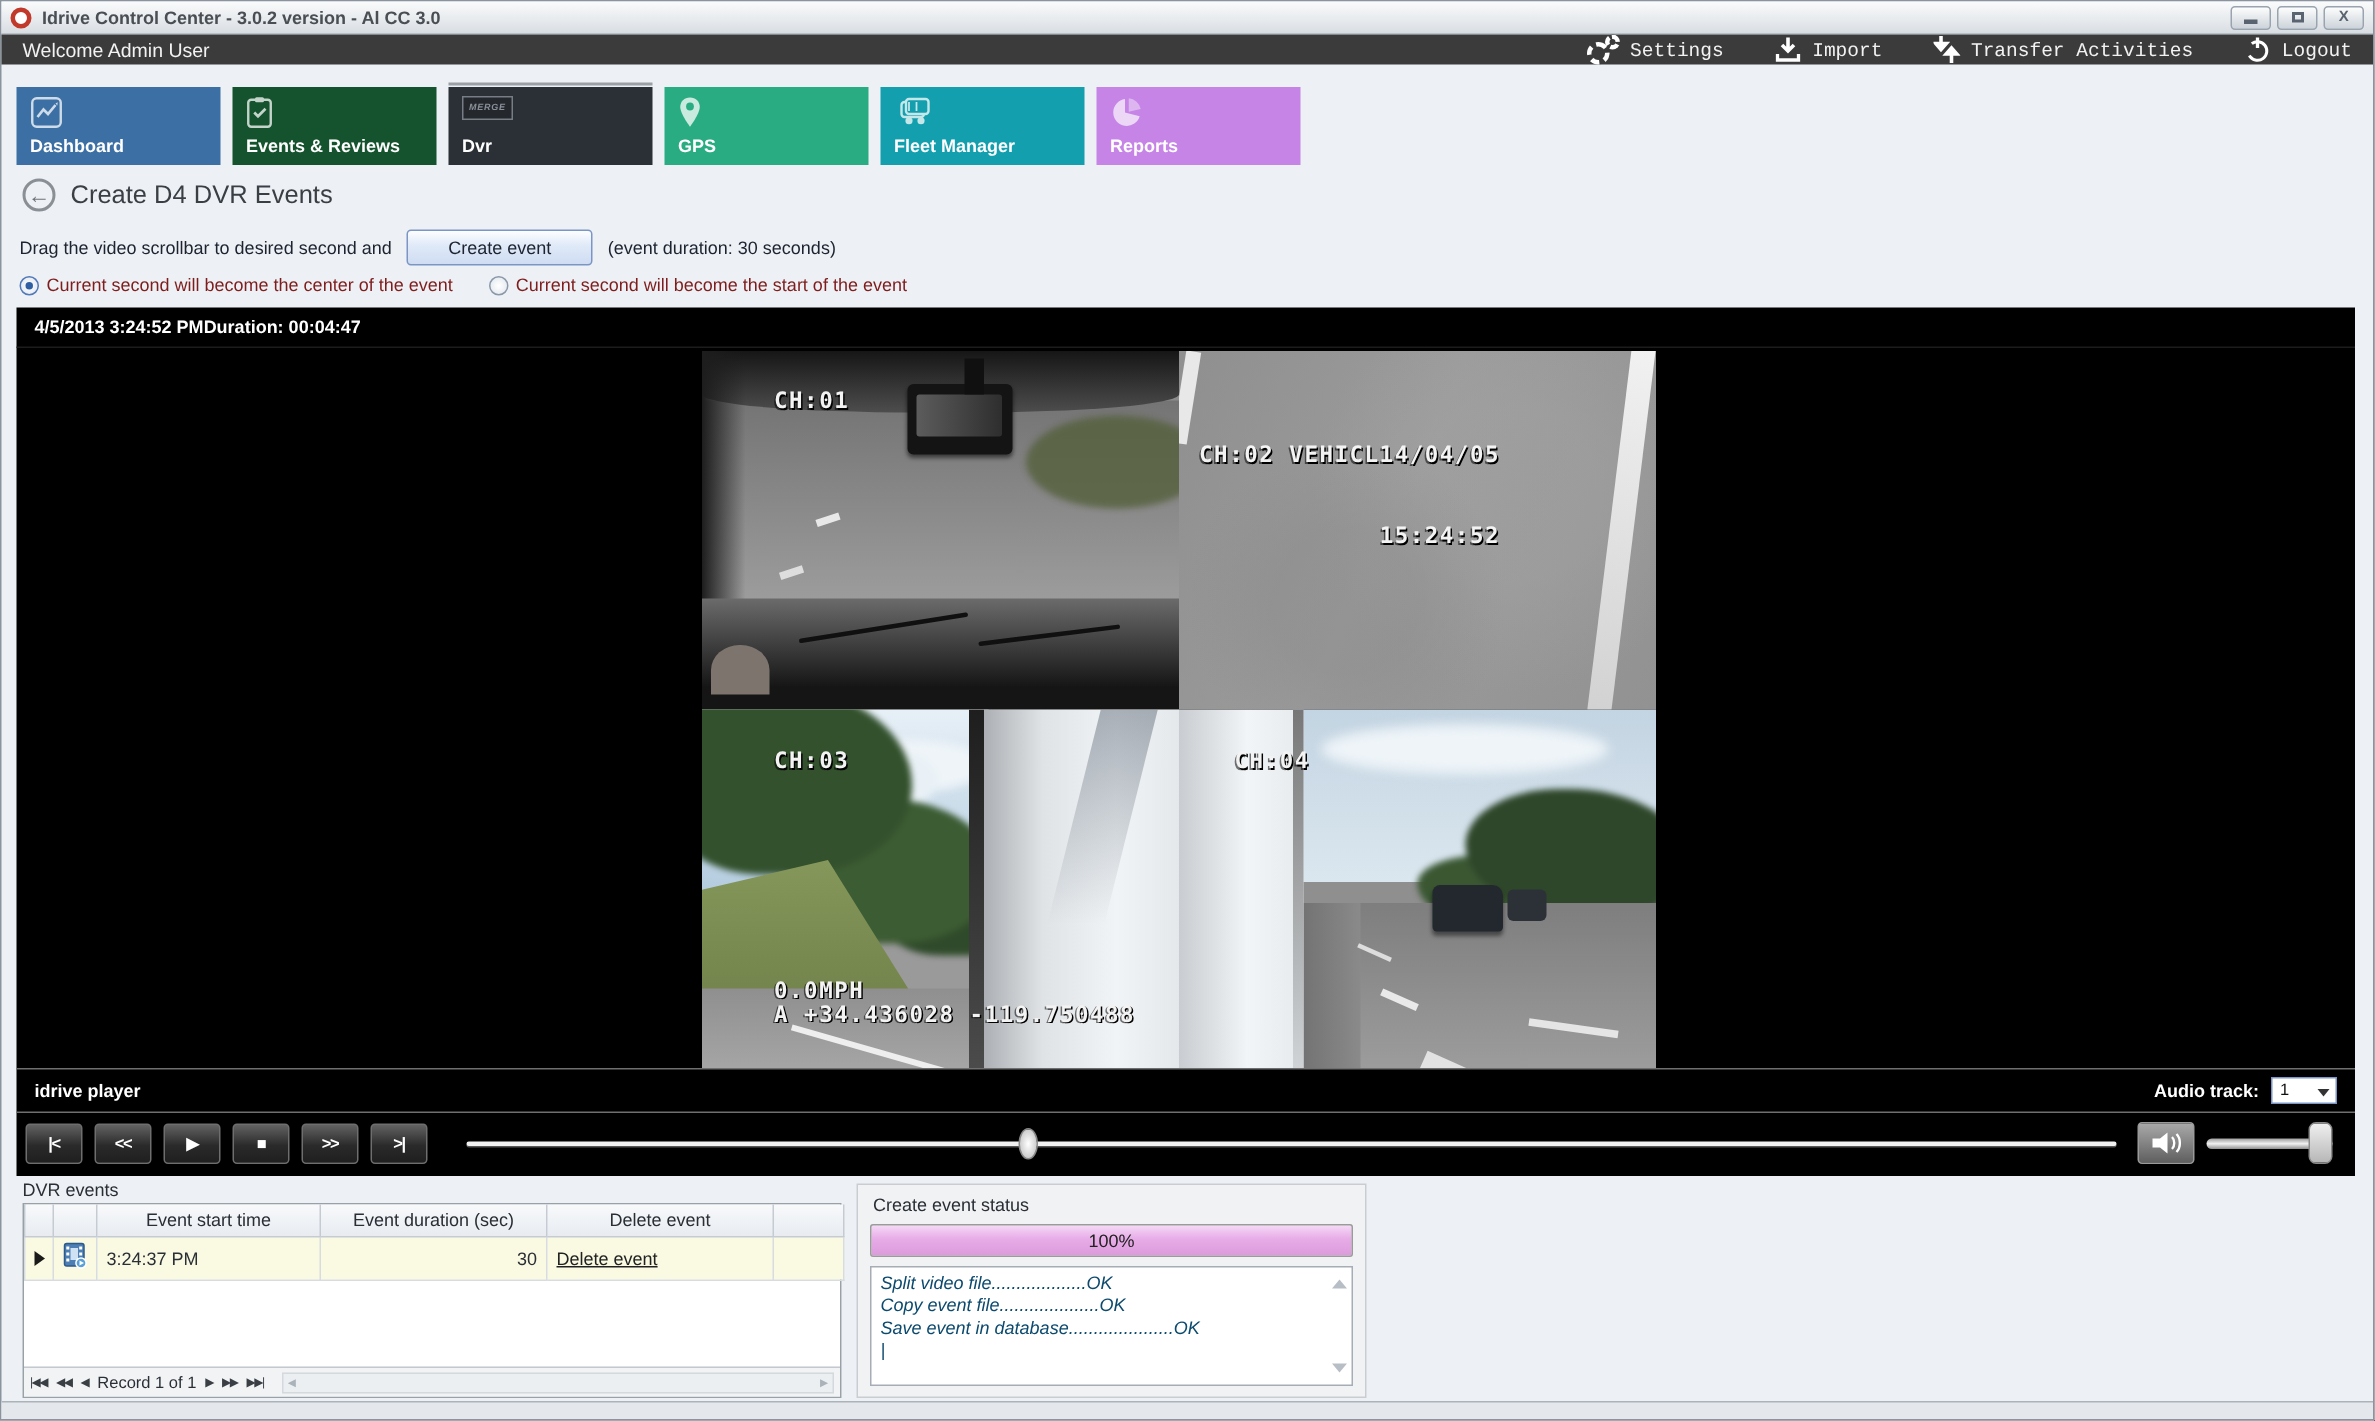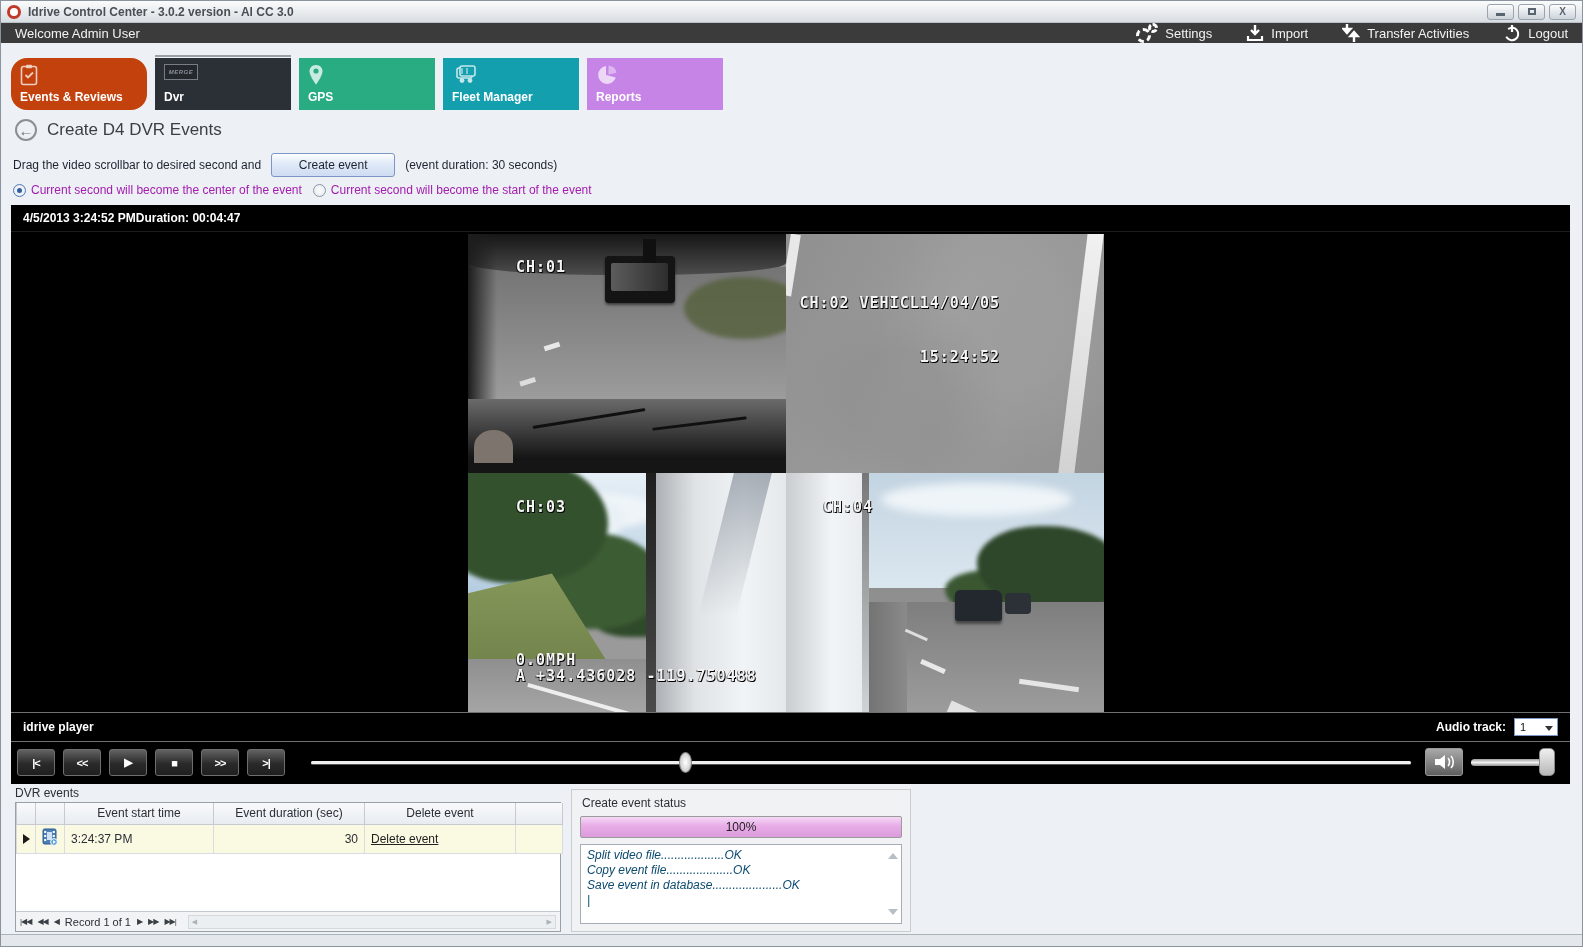--- a/index.html
+++ b/index.html
@@ -21,21 +21,21 @@
     justify-content:center; cursor:default; }
   .glyph-min { width:9px; height:3px; background:#5a6470; margin-top:6px; }
   .glyph-max { width:8px; height:7px; border:2px solid #5a6470; }
   .glyph-close { font-size:10px; font-weight:bold; color:#5a6470; line-height:1; }
 
   
   .menubar { position:absolute; top:22px; left:0; right:0; height:20px; background:#3b3b3b;
     display:flex; align-items:center; color:#f2f2f2; font-size:13px; padding:0 14px; }
   .welcome { flex:1; }
   .menu-items { display:flex; gap:34px; align-items:center; }
-  .menu-item { display:flex; gap:7px; align-items:center; cursor:pointer; }
+  .menu-item { display:flex; gap:7px; align-items:center; cursor:pointer;font-family:Liberation Mono, monospace; }
   .gear-wrap { position:relative; width:22px; height:20px; }
   .gear { position:absolute; border:3px dashed #fff; border-radius:50%; background:#3b3b3b; }
   .gear.big { width:15px; height:15px; left:0; bottom:0; }
   .gear.small { width:10px; height:10px; right:0; top:0; }
 
   
   .tabs { position:absolute; top:57px; left:10px; display:flex; gap:8px; }
   .tab { width:136px; height:52px; color:#fff; position:relative; padding:6px 9px; cursor:pointer; }
   .tab .tab-label { position:absolute; left:9px; bottom:6px; font-size:12px; font-weight:bold; }
   .tab svg { opacity:.75; }
@@ -48,22 +48,22 @@
   .page-header { position:absolute; top:118px; left:14px; display:flex; align-items:center; gap:10px; }
   .back-circle { width:22px; height:22px; border:2px solid #8a8f95; border-radius:50%; color:#6e747b;
     display:flex; align-items:center; justify-content:center; font-size:15px; cursor:pointer; }
   .page-title { font-size:17px; color:#3a3f45; }
 
   .instruction-row { position:absolute; top:152px; left:12px; display:flex; align-items:center;
     gap:10px; font-size:12px; color:#1d2430; }
   .create-event-btn { width:124px; height:24px; border:1px solid #7b96c4; border-radius:3px;
     background:linear-gradient(#fdfeff,#dfe9f8 45%,#cfdcf2); font-size:12px; color:#1d2430;
     cursor:pointer; font-family:"Liberation Sans",sans-serif; }
-  .radio-row { position:absolute; top:182px; left:12px; display:flex; gap:11px; align-items:center;
-    font-size:12px; color:#a21caf;text-align:center; }
+  .radio-row { position:absolute; top:182px; left:12px; display:flex; gap:24px; align-items:center;
+    font-size:12px; color:#7f1d1d;text-align:center; }
   .radio { display:flex; gap:5px; align-items:center; cursor:pointer; }
   .rb { width:13px; height:13px; border-radius:50%; border:1px solid #8b98a8;
     background:radial-gradient(#fff,#dfe5ec); position:relative; }
   .rb.checked { border-color:#4f79b8; }
   .rb.checked::after { content:""; position:absolute; inset:3px; border-radius:50%; background:#2e5fa3; }
 
   
   .player { position:absolute; top:204px; left:10px; right:12px; height:579px; background:#000; }
   .tsbar { height:27px; display:flex; align-items:center; justify-content:flex-start;
     padding:0 12px; color:#fff; font-size:12px; font-weight:bold; border-bottom:1px solid #1c1c1c; }
@@ -244,21 +244,29 @@
         <svg width="18" height="18" viewBox="0 0 18 18">
           <circle cx="9" cy="10" r="6.2" stroke="#fff" stroke-width="2" fill="none" stroke-dasharray="30 9" transform="rotate(-128 9 10)"></circle>
           <line x1="9" y1="1" x2="9" y2="8" stroke="#fff" stroke-width="2.2"></line>
         </svg>
         <span>Logout</span>
       </div>
     </div>
   </div>
 
   <div class="tabs">
-    <div class="tab" style="background: #c2410c; border-radius: 16px;">
+    <div class="tab" style="background: rgb(60, 112, 164);">
+      <svg width="22" height="22" viewBox="0 0 22 22">
+        <rect x="1.5" y="1.5" width="19" height="19" rx="3" stroke="#fff" stroke-width="1.6" fill="none"></rect>
+        <path d="M5 14l4-5 3 3 5-6" stroke="#fff" stroke-width="1.8" fill="none"></path>
+        <path d="M17 5l1.5-.8-.3 2.2z" fill="#fff"></path>
+      </svg>
+      <span class="tab-label">Dashboard</span>
+    </div>
+    <div class="tab" style="background: #14532d;">
       <svg width="18" height="22" viewBox="0 0 18 22">
         <rect x="1.5" y="2.5" width="15" height="18" rx="2" stroke="#fff" stroke-width="1.6" fill="none"></rect>
         <rect x="6" y="0.8" width="6" height="3.4" rx="1" fill="#fff"></rect>
         <path d="M5.5 11l2.5 2.5 5-5" stroke="#fff" stroke-width="1.8" fill="none"></path>
       </svg>
       <span class="tab-label">Events &amp; Reviews</span>
     </div>
     <div class="tab" style="background: rgb(43, 47, 54);">
       <div class="active-indicator"></div>
       <div class="merge-box">MERGE</div>

